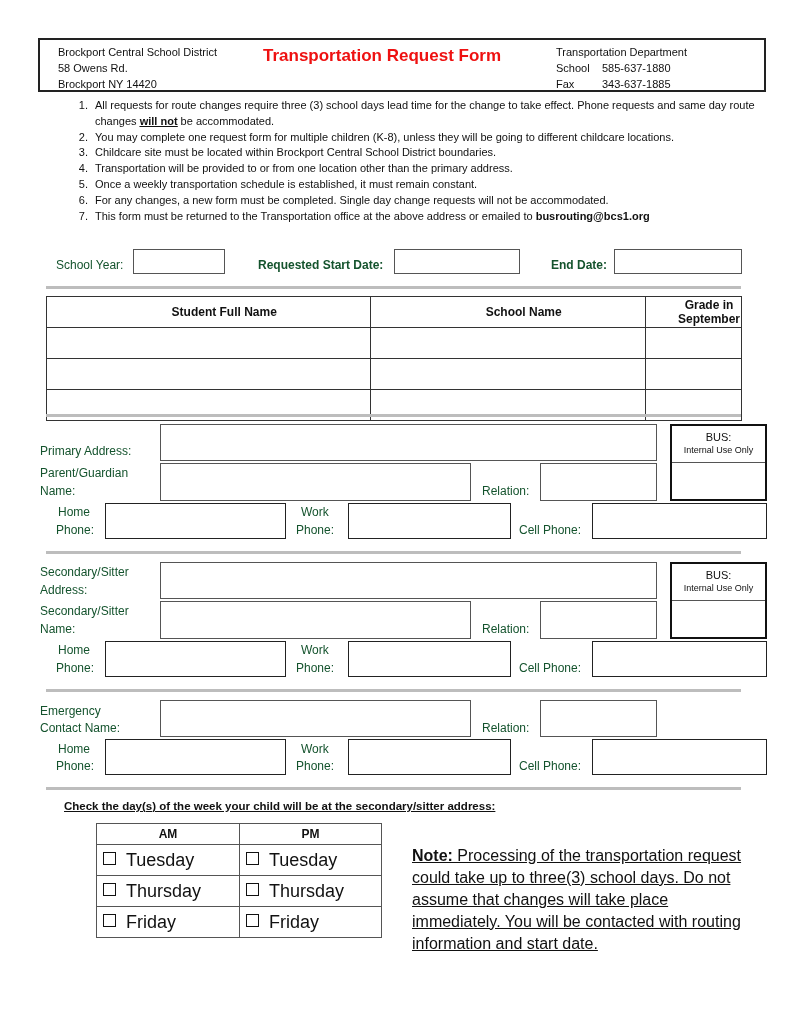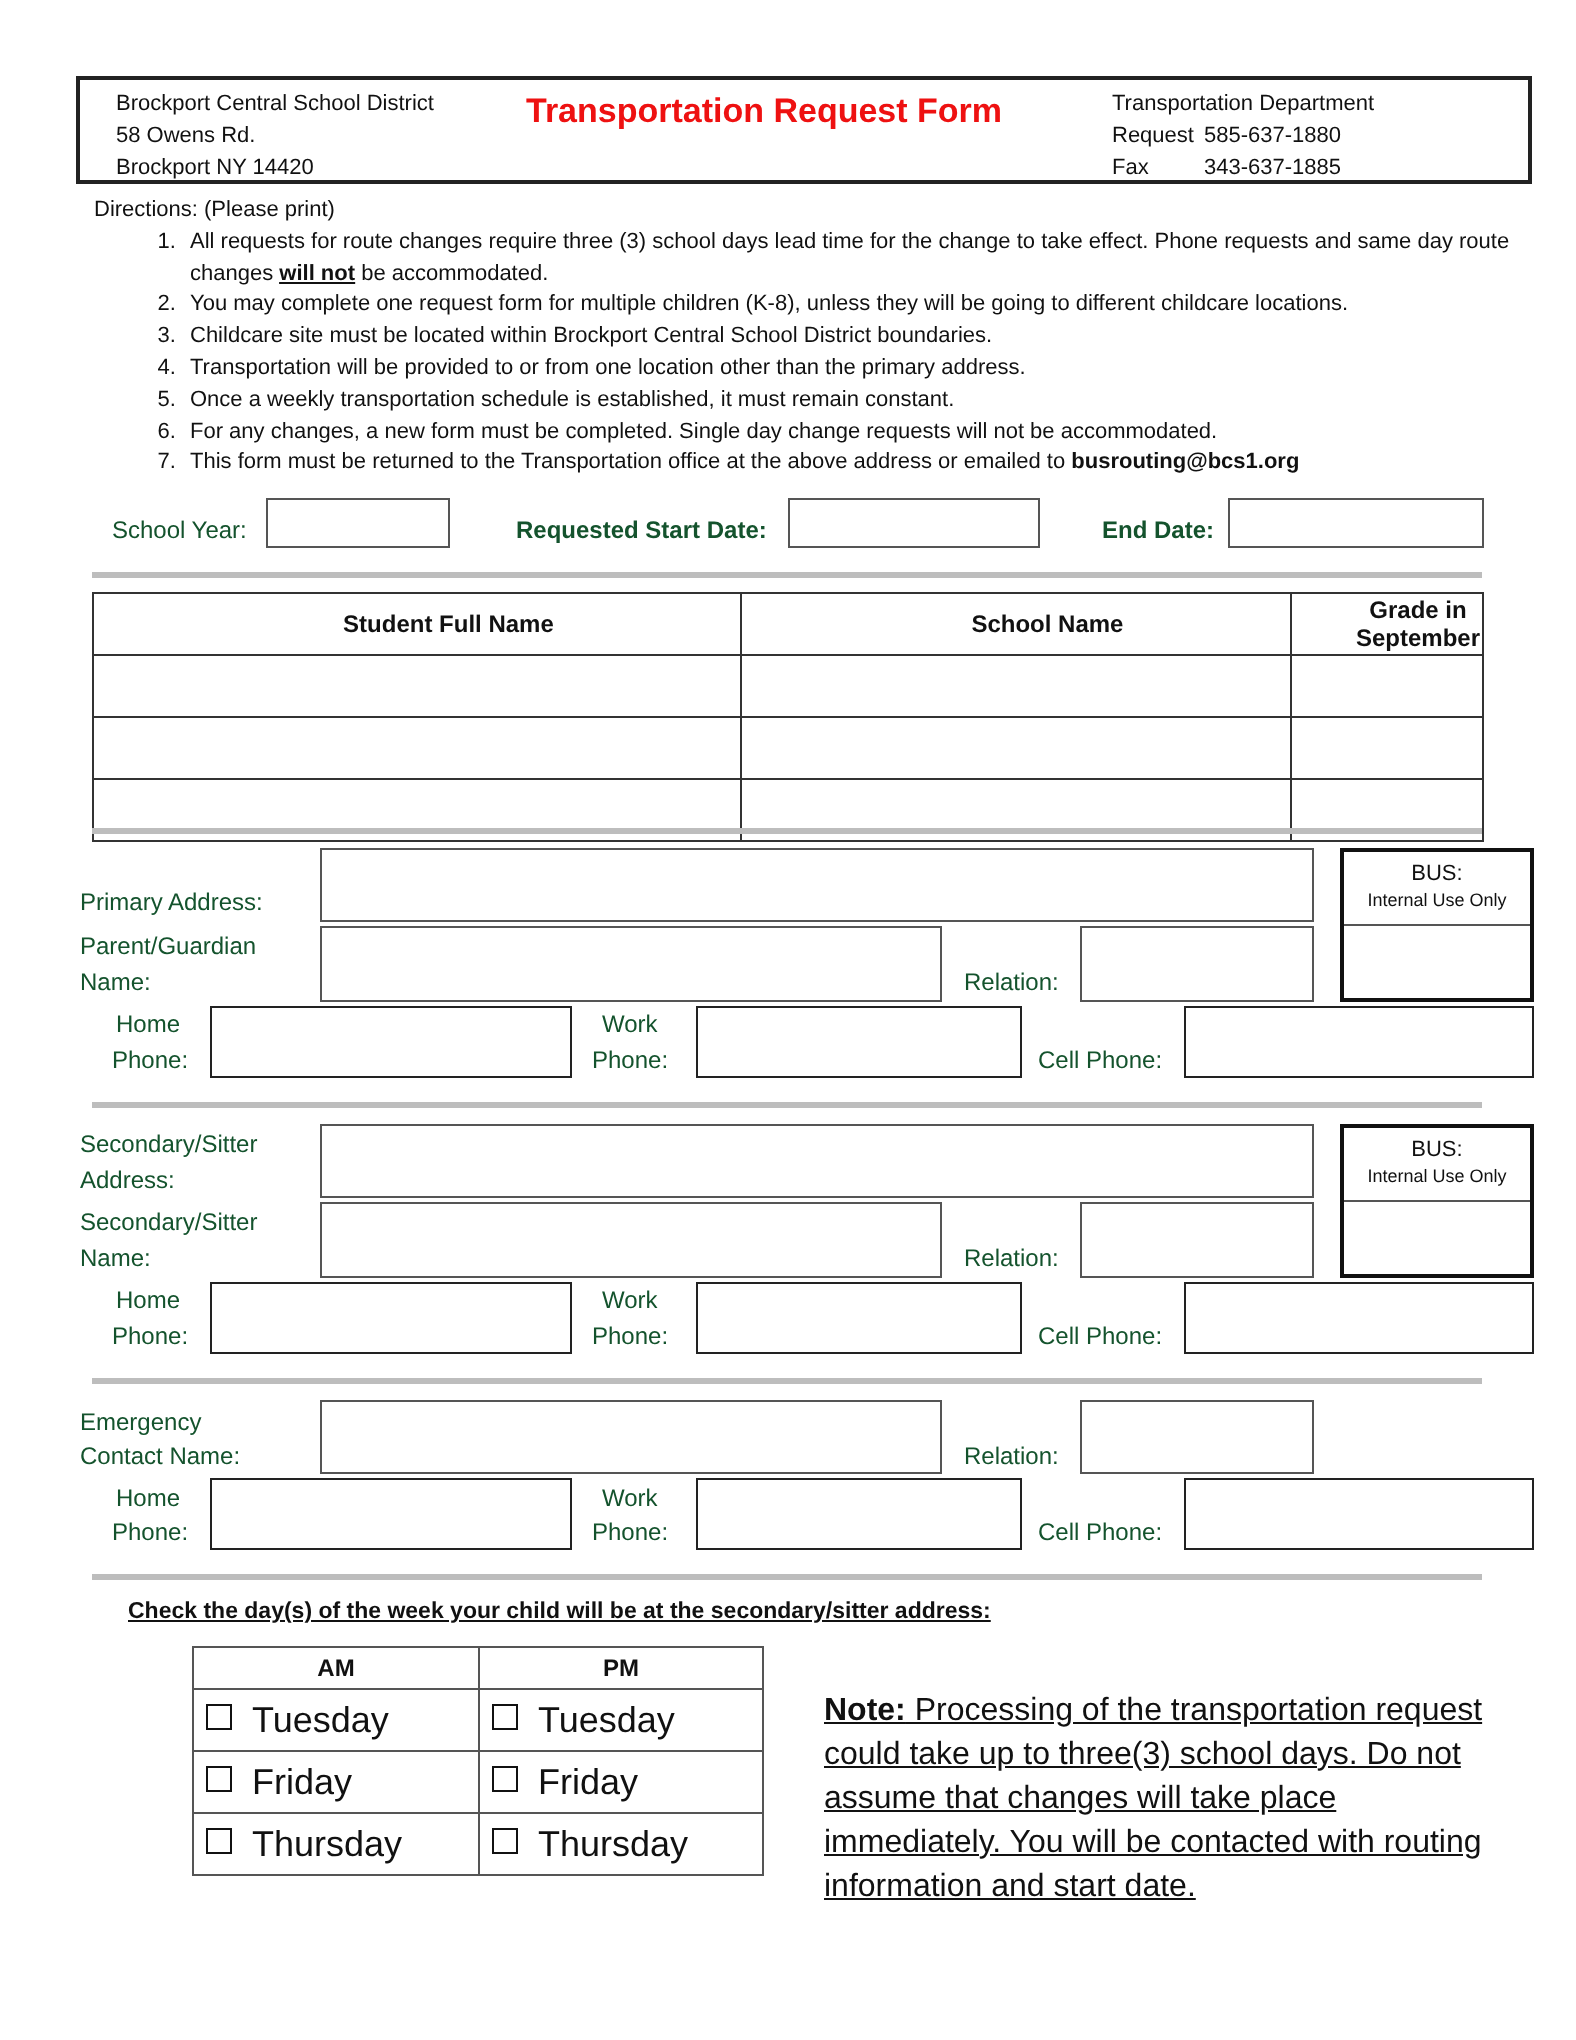--- a/index.html
+++ b/index.html
@@ -43,26 +43,25 @@
 
 <div class="abs hdr-box"></div>
 <div class="abs hdr-left">
   <div>Brockport Central School District</div>
   <div>58 Owens Rd.</div>
   <div>Brockport  NY  14420</div>
 </div>
 <div class="abs hdr-title">Transportation Request Form</div>
 <div class="abs hdr-right">
   <div>Transportation Department</div>
-  <div class="row"><span>Request</span><span>585-637-1880</span></div>
+  <div class="row"><span>School</span><span>585-637-1880</span></div>
   <div class="row"><span>Fax</span><span>343-637-1885</span></div>
 </div>
 
 <div class="abs dirs">
-  <div>Directions: (Please print)</div>
   <ol>
     <li><span>All requests for route changes require three (3) school days lead time for the change to take effect.   Phone requests and same day route changes </span><u><b>will not</b></u><span> be accommodated.</span></li>
     <li>You may complete one request form for multiple children (K-8), unless they will be going to different childcare locations.</li>
     <li>Childcare site must be located within Brockport Central School District boundaries.</li>
     <li>Transportation will be provided to or from one location other than the primary address.</li>
     <li>Once a weekly transportation schedule is established, it must remain constant.</li>
     <li>For any changes, a new form must be completed.  Single day change requests will not be accommodated.</li>
     <li><span>This form must be returned to the Transportation office at the above address or emailed to </span><b>busrouting@bcs1.org</b></li>
   </ol>
 </div>
@@ -173,23 +172,23 @@
   <tbody>
       <tr>
     <th style="width:140px;">AM</th>
     <th>PM</th>
   </tr>
   <tr>
     <td><span class="cb"></span><span>Tuesday</span></td>
     <td><span class="cb"></span><span>Tuesday</span></td>
   </tr>
   <tr>
+    <td><span class="cb"></span><span>Thursday</span></td>
+    <td><span class="cb"></span><span>Thursday</span></td>
+  </tr>
+  <tr>
     <td><span class="cb"></span><span>Friday</span></td>
     <td><span class="cb"></span><span>Friday</span></td>
-  </tr>
-  <tr>
-    <td><span class="cb"></span><span>Thursday</span></td>
-    <td><span class="cb"></span><span>Thursday</span></td>
   </tr>
 </tbody>
   </table>
 
 <div class="abs note"><b>Note:</b><span> Processing of the transportation request could take up to three(3) school days.  Do not assume that changes will take place immediately.  You will be contacted with routing information and start date.</span></div>
 
 </body></html>

